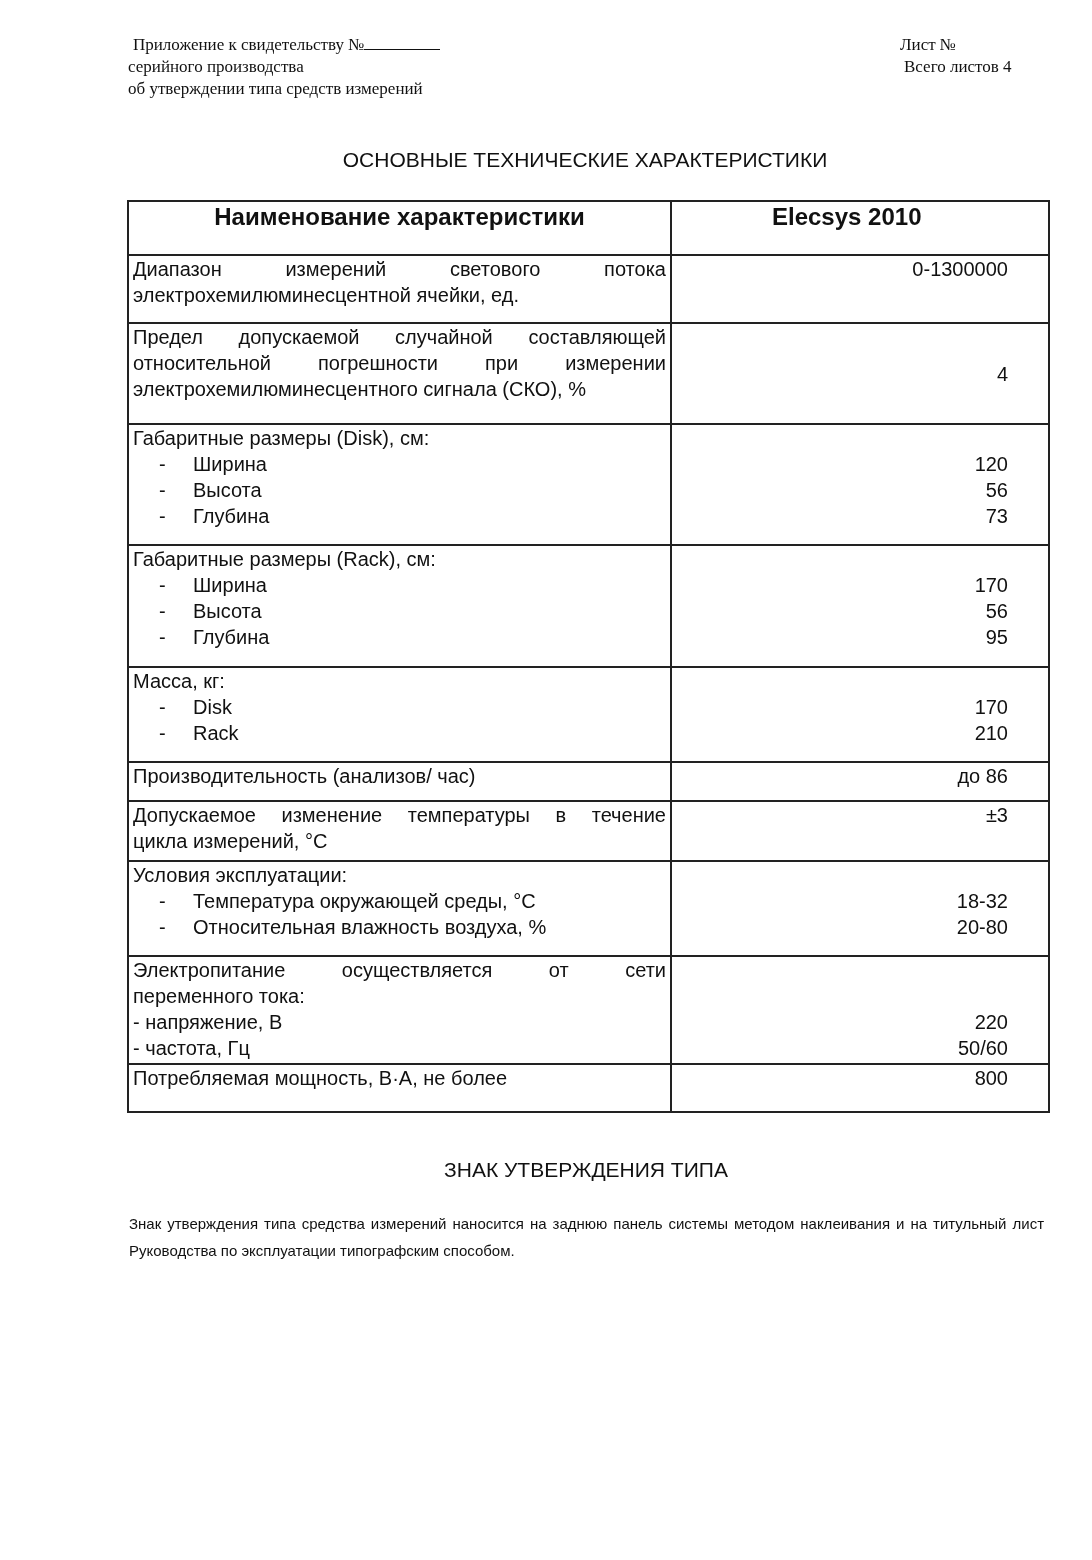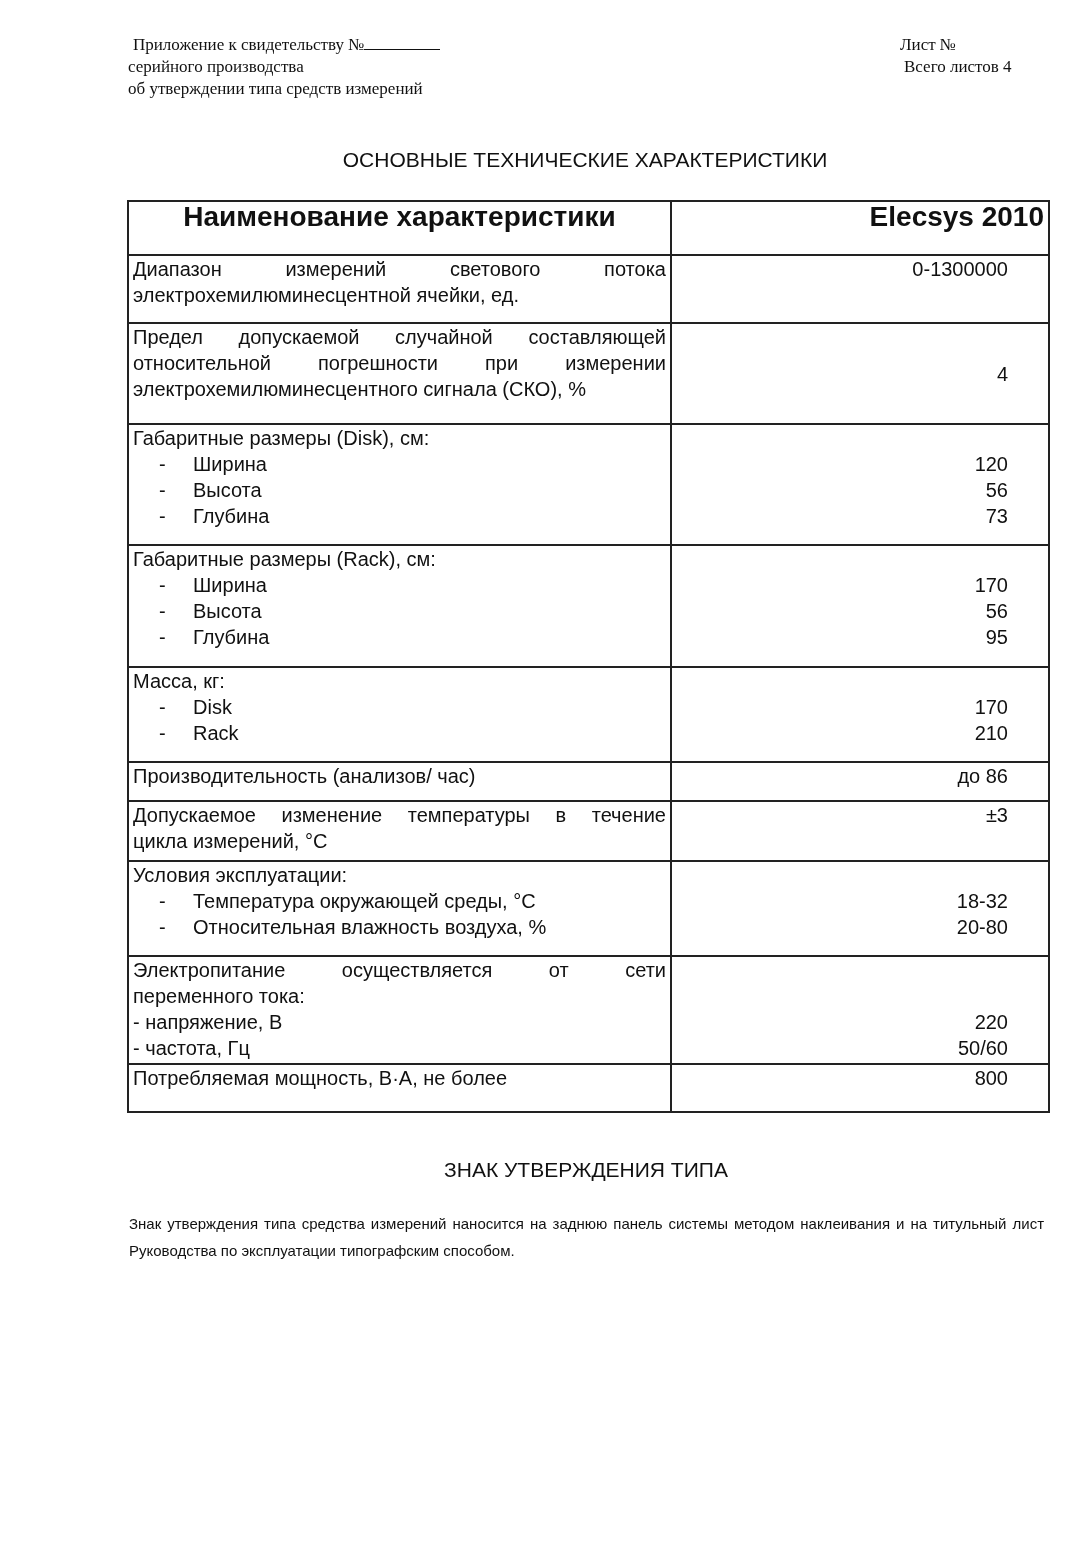--- a/index.html
+++ b/index.html
@@ -24,23 +24,23 @@
     }
     table.spec {
       position: absolute; left: 127px; top: 200px; width: 923px;
       border-collapse: collapse; font-size: 20px; line-height: 26px;
     }
     table.spec td, table.spec th {
       border: 2px solid #222; vertical-align: top; padding: 0 4px;
     }
     table.spec td.name { width: 533px; text-align: justify; }
     table.spec td.val { text-align: right; padding-right: 40px; }
-    table.spec th { font-weight: bold; font-size: 28px; height: 50px; padding-top: 2px; }
+    table.spec th { font-weight: bold; font-size: 24px; height: 50px; padding-top: 2px; }
     table.spec th.c1 { text-align: center; }
-    table.spec th.c2 { text-align: right; padding-left: 100px; }
+    table.spec th.c2 { text-align: left; padding-left: 100px; }
     .sub { display: block; padding-left: 26px; }
     .sub .dash { display: inline-block; width: 34px; }
     .just-line { display: flex; justify-content: space-between; }
     .sign-title {
       position: absolute; left: 0; width: 1172px; top: 1158px; text-align: center; font-size: 21px;
     }
     .sign-text {
       position: absolute; left: 129px; width: 915px; top: 1210px; font-size: 15px; line-height: 27px;
       text-align: justify; text-align-last: left;
     }

